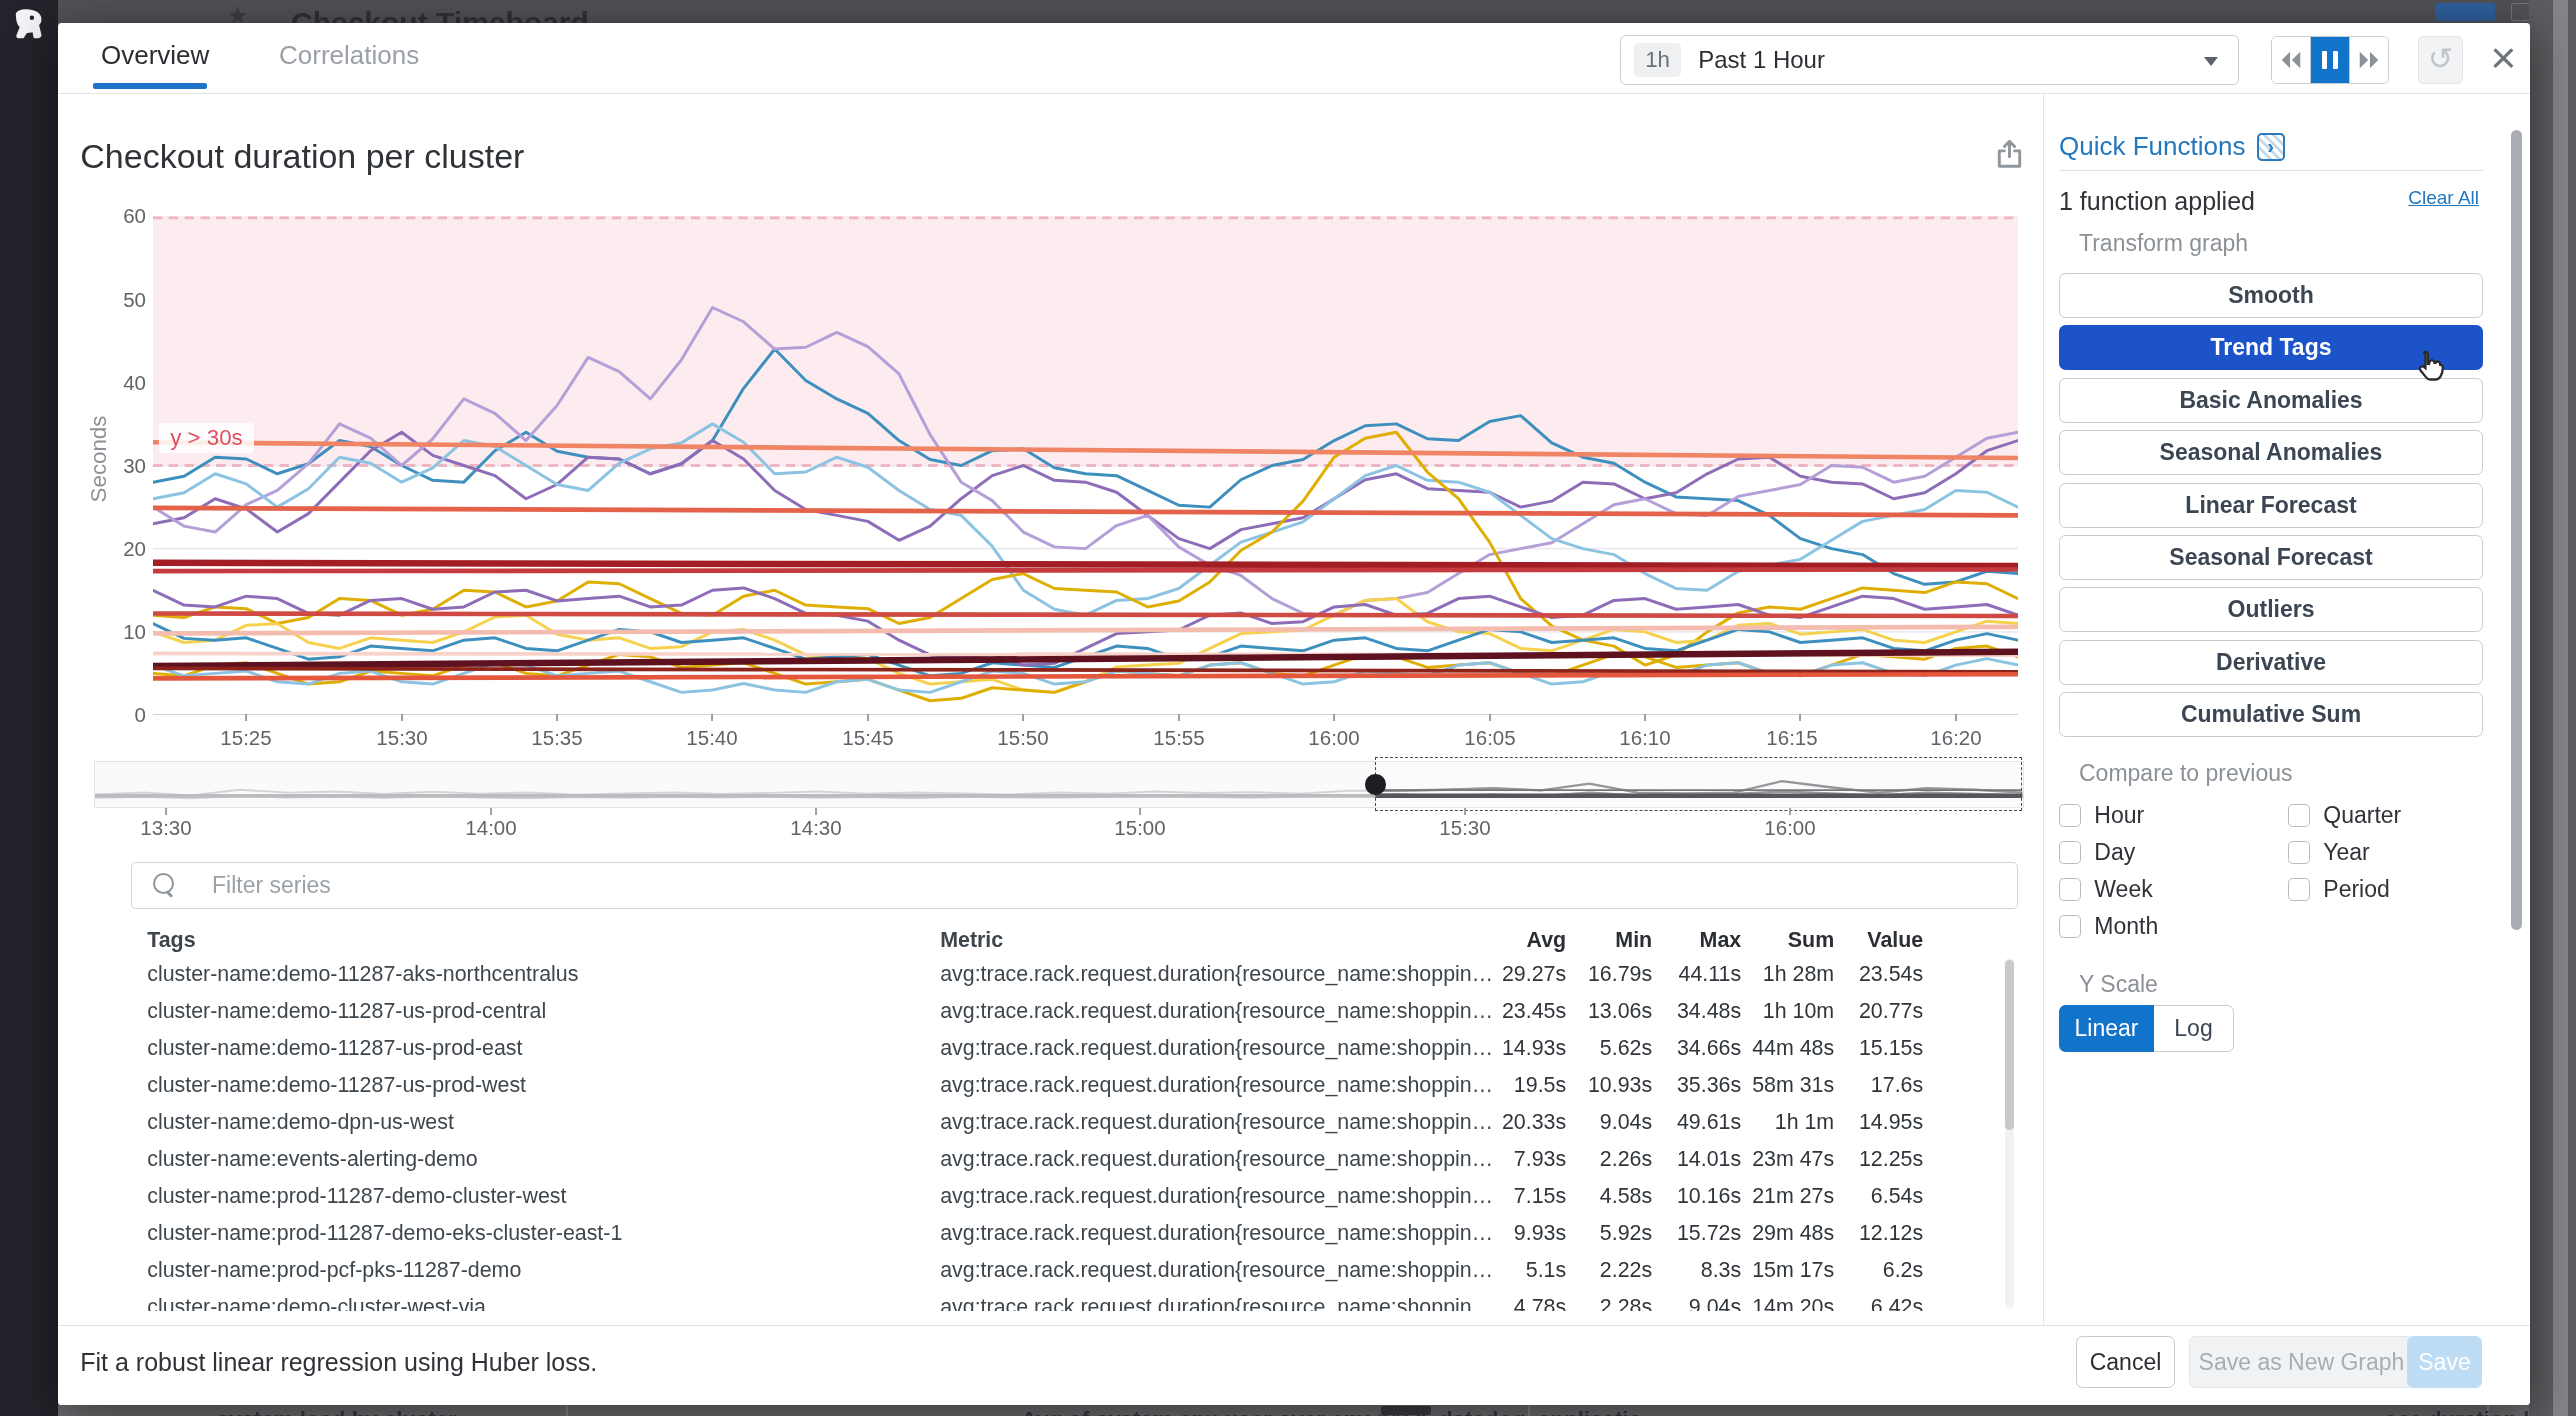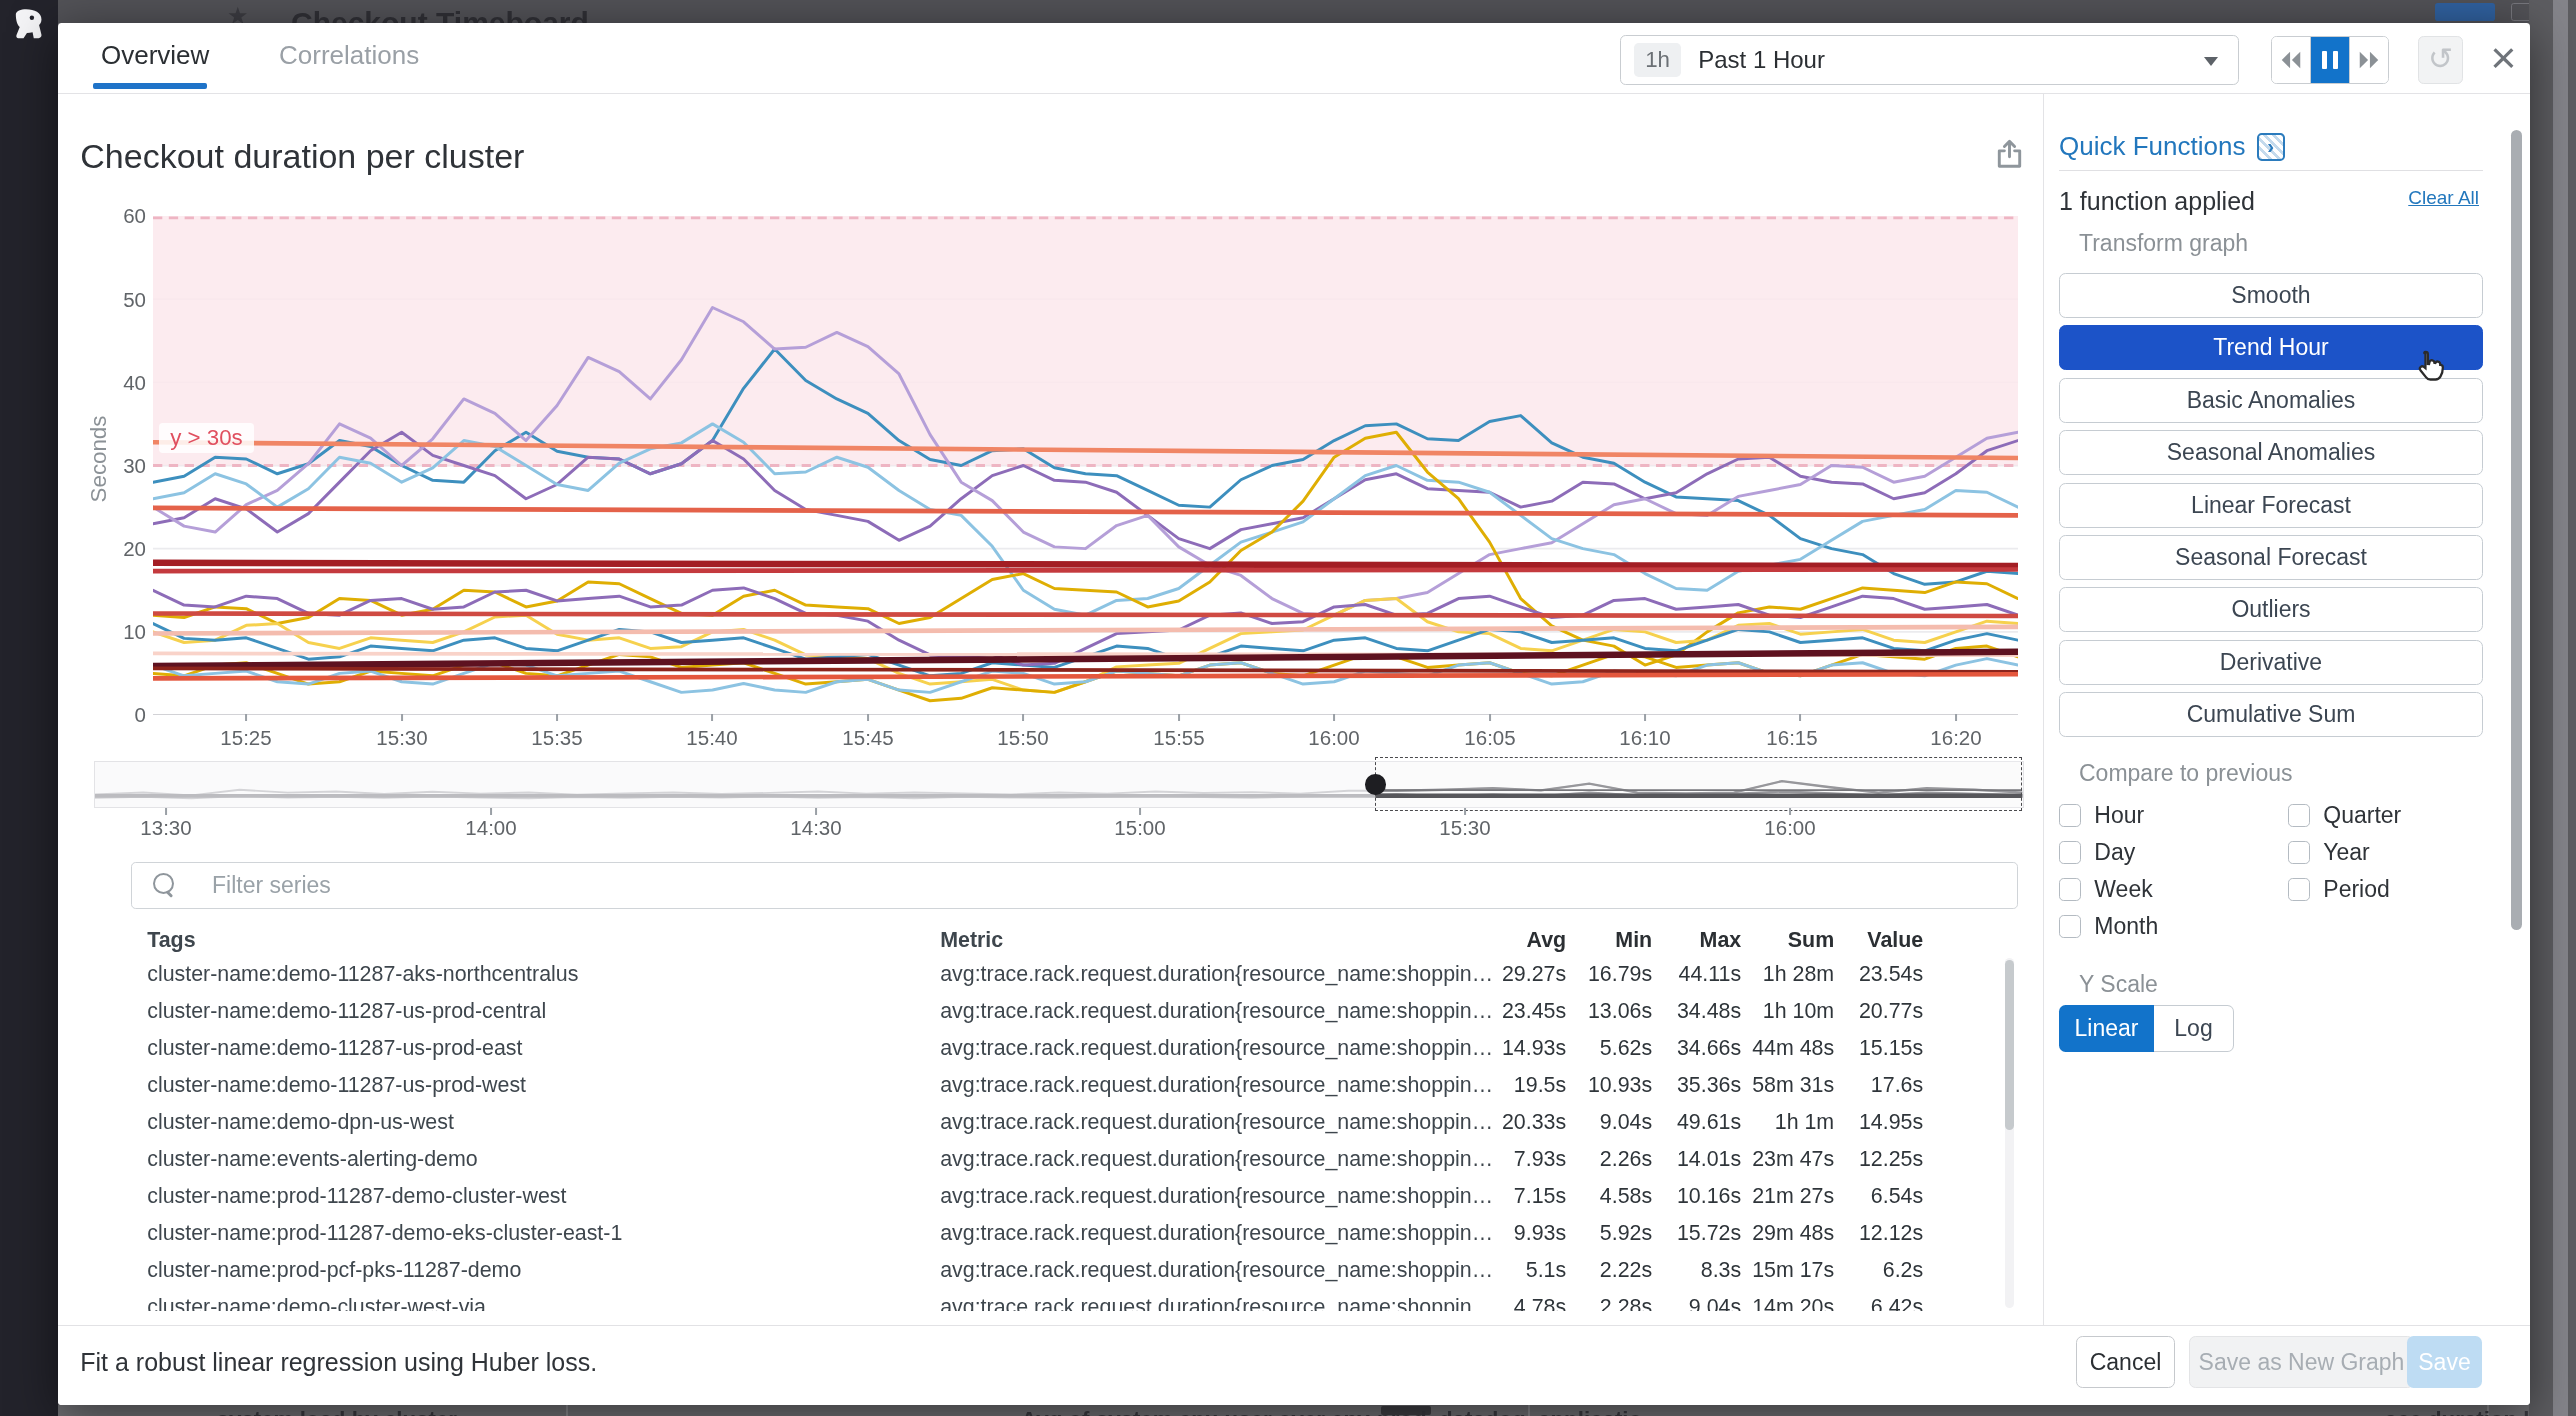--- a/index.html
+++ b/index.html
@@ -96,21 +96,21 @@
   .qf-icon{width:28px;height:28px;border:2.8px solid #2b7bbd;border-radius:4.7px;box-sizing:border-box;font-size:20.5px;line-height:22.3px;
            text-align:center;color:#2b7bbd;font-weight:bold;
            background:repeating-linear-gradient(45deg, rgba(43,123,189,.28) 0 2.8px, transparent 2.8px 6.5px);}
   .qf-divider{position:absolute;left:0;top:76px;width:424px;height:0.9px;background:#e0e0e3;}
   .applied{position:absolute;left:0;top:93px;font-size:25px;color:#2f3338;}
   .clearall{position:absolute;right:4px;top:93px;font-size:19px;color:#2277bd;cursor:pointer;text-decoration:underline;}
   .sectionlabel{font-size:23px;color:#8b9196;position:absolute;left:0;margin-left:20px;}
   .lbl-transform{top:136px;}
   .tbuttons{position:absolute;left:0;top:179px;width:424px;display:flex;flex-direction:column;gap:7.4px;}
   .tbtn{height:45px;border:1.9px solid #c6ccd2;border-radius:6.5px;box-sizing:border-box;background:#fff;
-        font-size:23px;color:#3c4652;display:flex;align-items:center;justify-content:center;cursor:pointer;}
+        font-size:23px;color:#3c4652;display:flex;align-items:center;justify-content:center;cursor:pointer;font-weight:bold;}
   .tbtn.active{background:#1c53c8;border-color:#1c53c8;color:#fff;}
   .lbl-compare{top:666px;}
   .cmp-col{position:absolute;top:703px;}
   .cmp-left{left:0;}
   .cmp-right{left:229px;}
   .cmp-row{height:37px;display:flex;align-items:center;gap:13px;cursor:pointer;}
   .cbox{width:22.3px;height:22.3px;border:1.9px solid #b4bbc2;border-radius:4.7px;box-sizing:border-box;background:#fff;}
   .cmp-row span{font-size:23px;color:#2f3338;}
   .lbl-yscale{top:877px;}
   .yscale{position:absolute;left:0;top:911px;height:47px;display:flex;}
@@ -446,21 +446,21 @@
       <div class="qf">
         <span>Quick Functions</span>
         <span class="qf-icon">›</span>
       </div>
       <div class="qf-divider"></div>
       <div class="applied">1 function applied</div>
       <div class="clearall">Clear All</div>
       <div class="sectionlabel lbl-transform">Transform graph</div>
       <div class="tbuttons" id="tbuttons">
           <div class="tbtn">Smooth</div>
-          <div class="tbtn active">Trend Hour</div>
+          <div class="tbtn active">Trend Tags</div>
           <div class="tbtn">Basic Anomalies</div>
           <div class="tbtn">Seasonal Anomalies</div>
           <div class="tbtn">Linear Forecast</div>
           <div class="tbtn">Seasonal Forecast</div>
           <div class="tbtn">Outliers</div>
           <div class="tbtn">Derivative</div>
           <div class="tbtn">Cumulative Sum</div>
         </div>
       <div class="sectionlabel lbl-compare">Compare to previous</div>
       <div class="cmp-col cmp-left" id="cmpleft">

